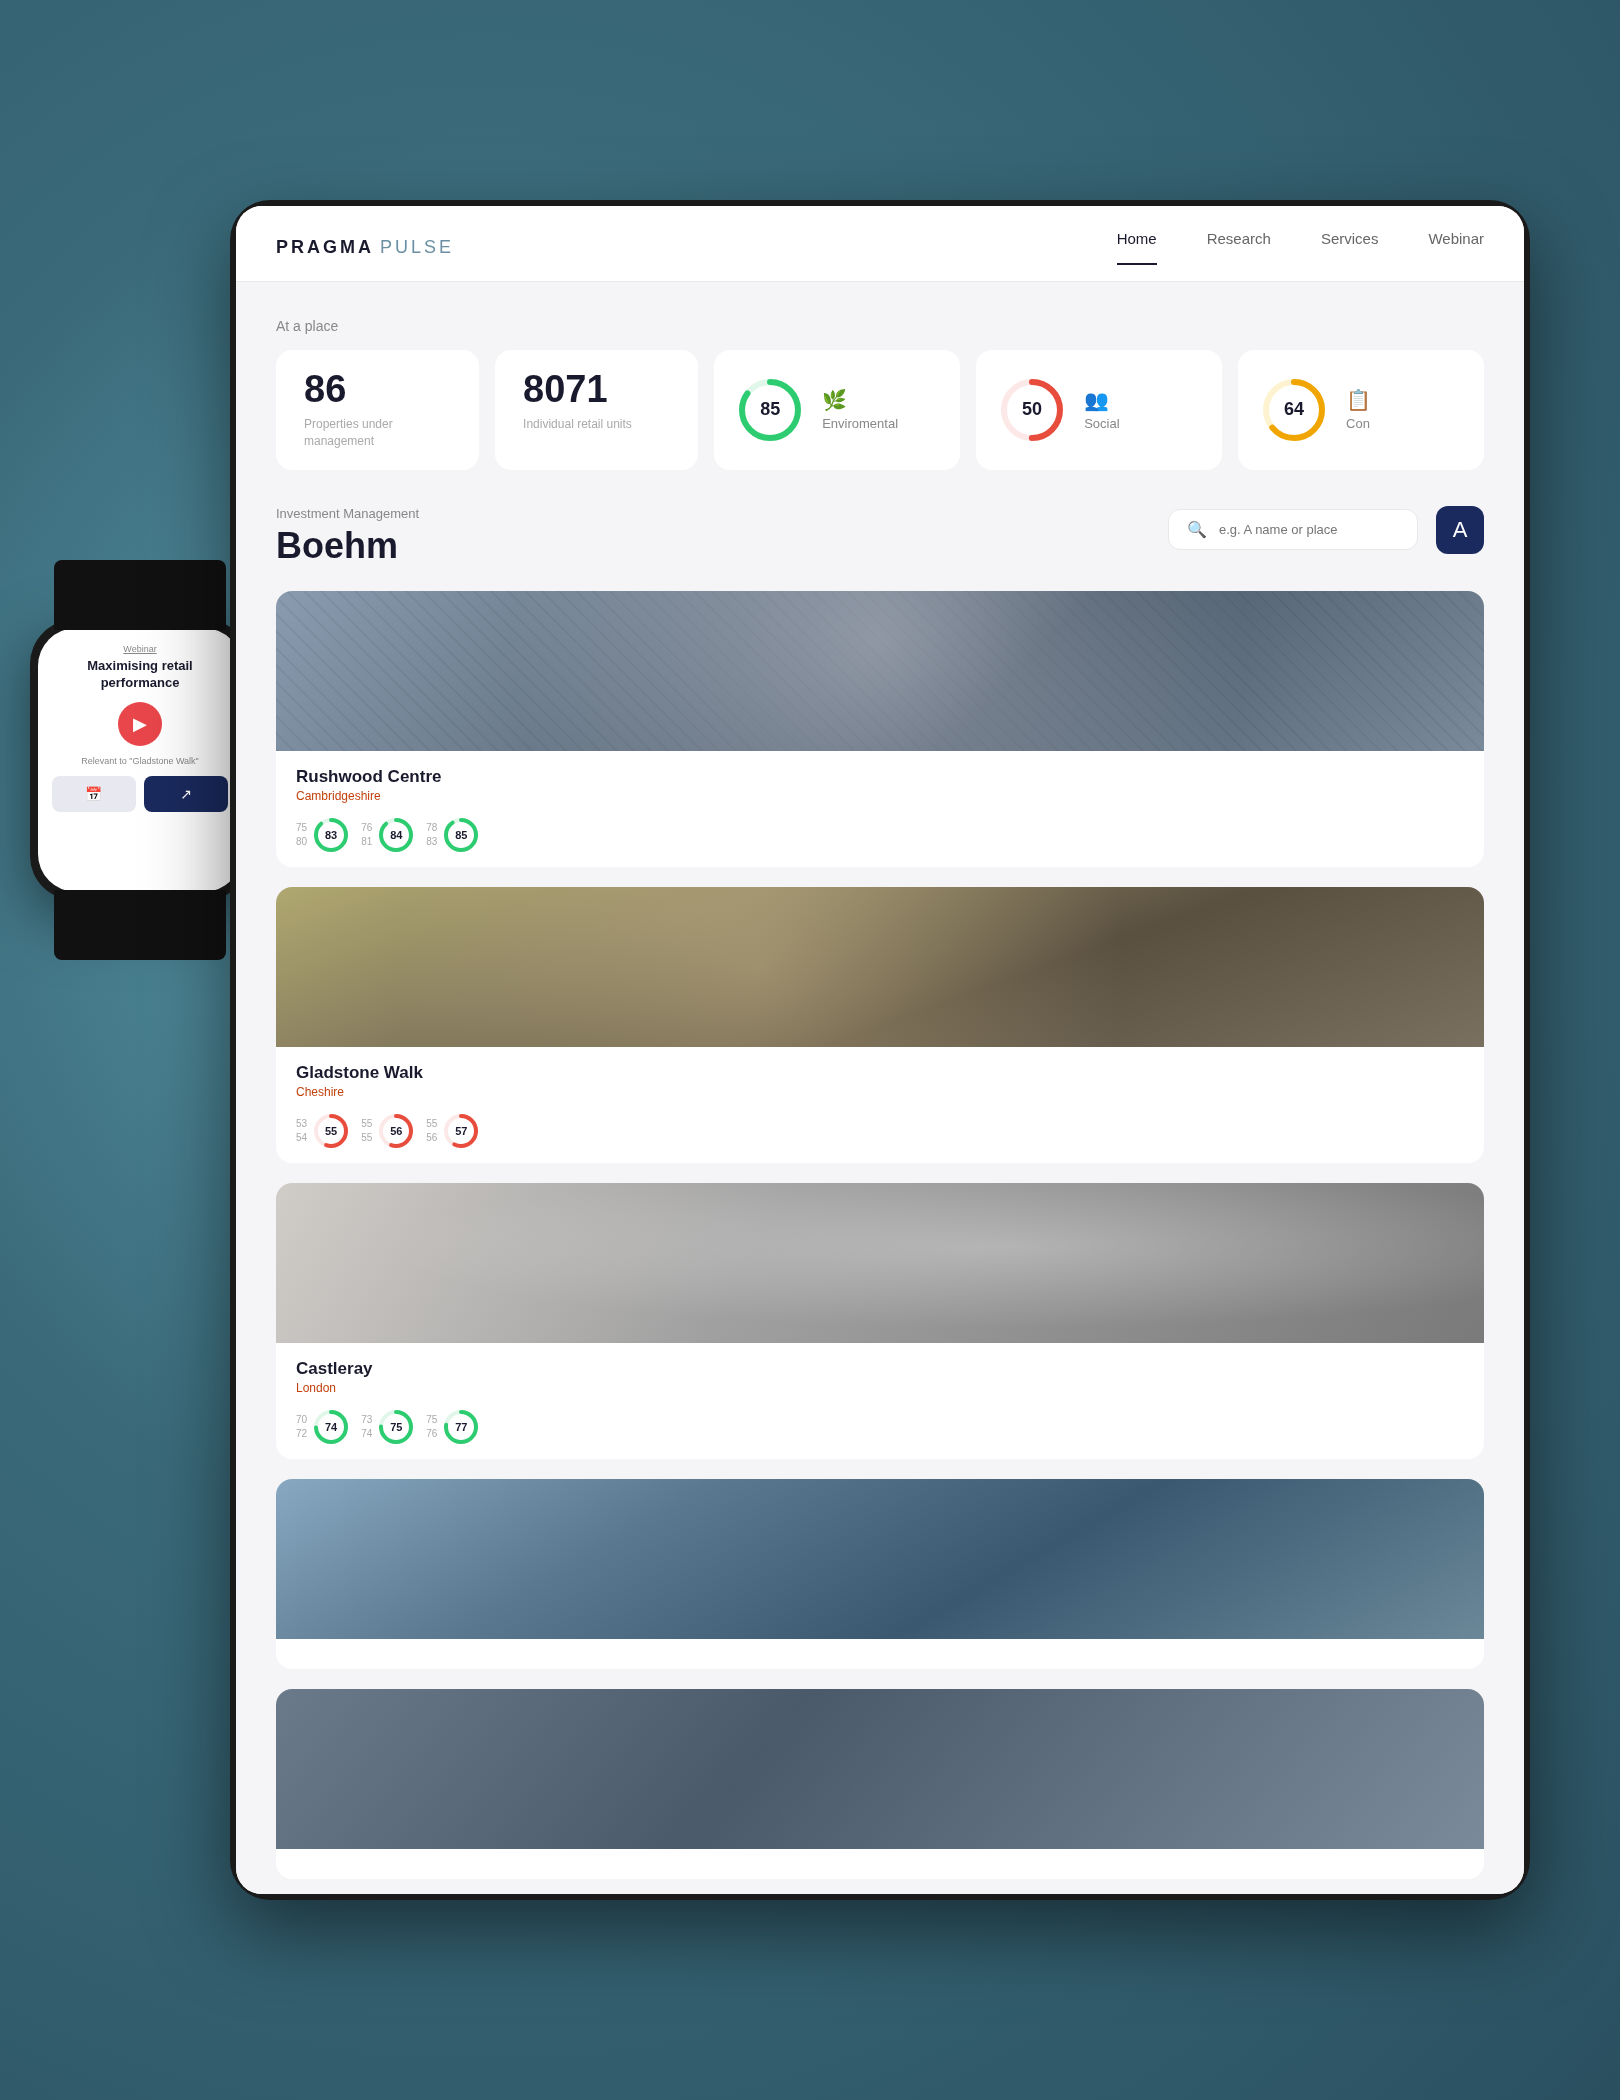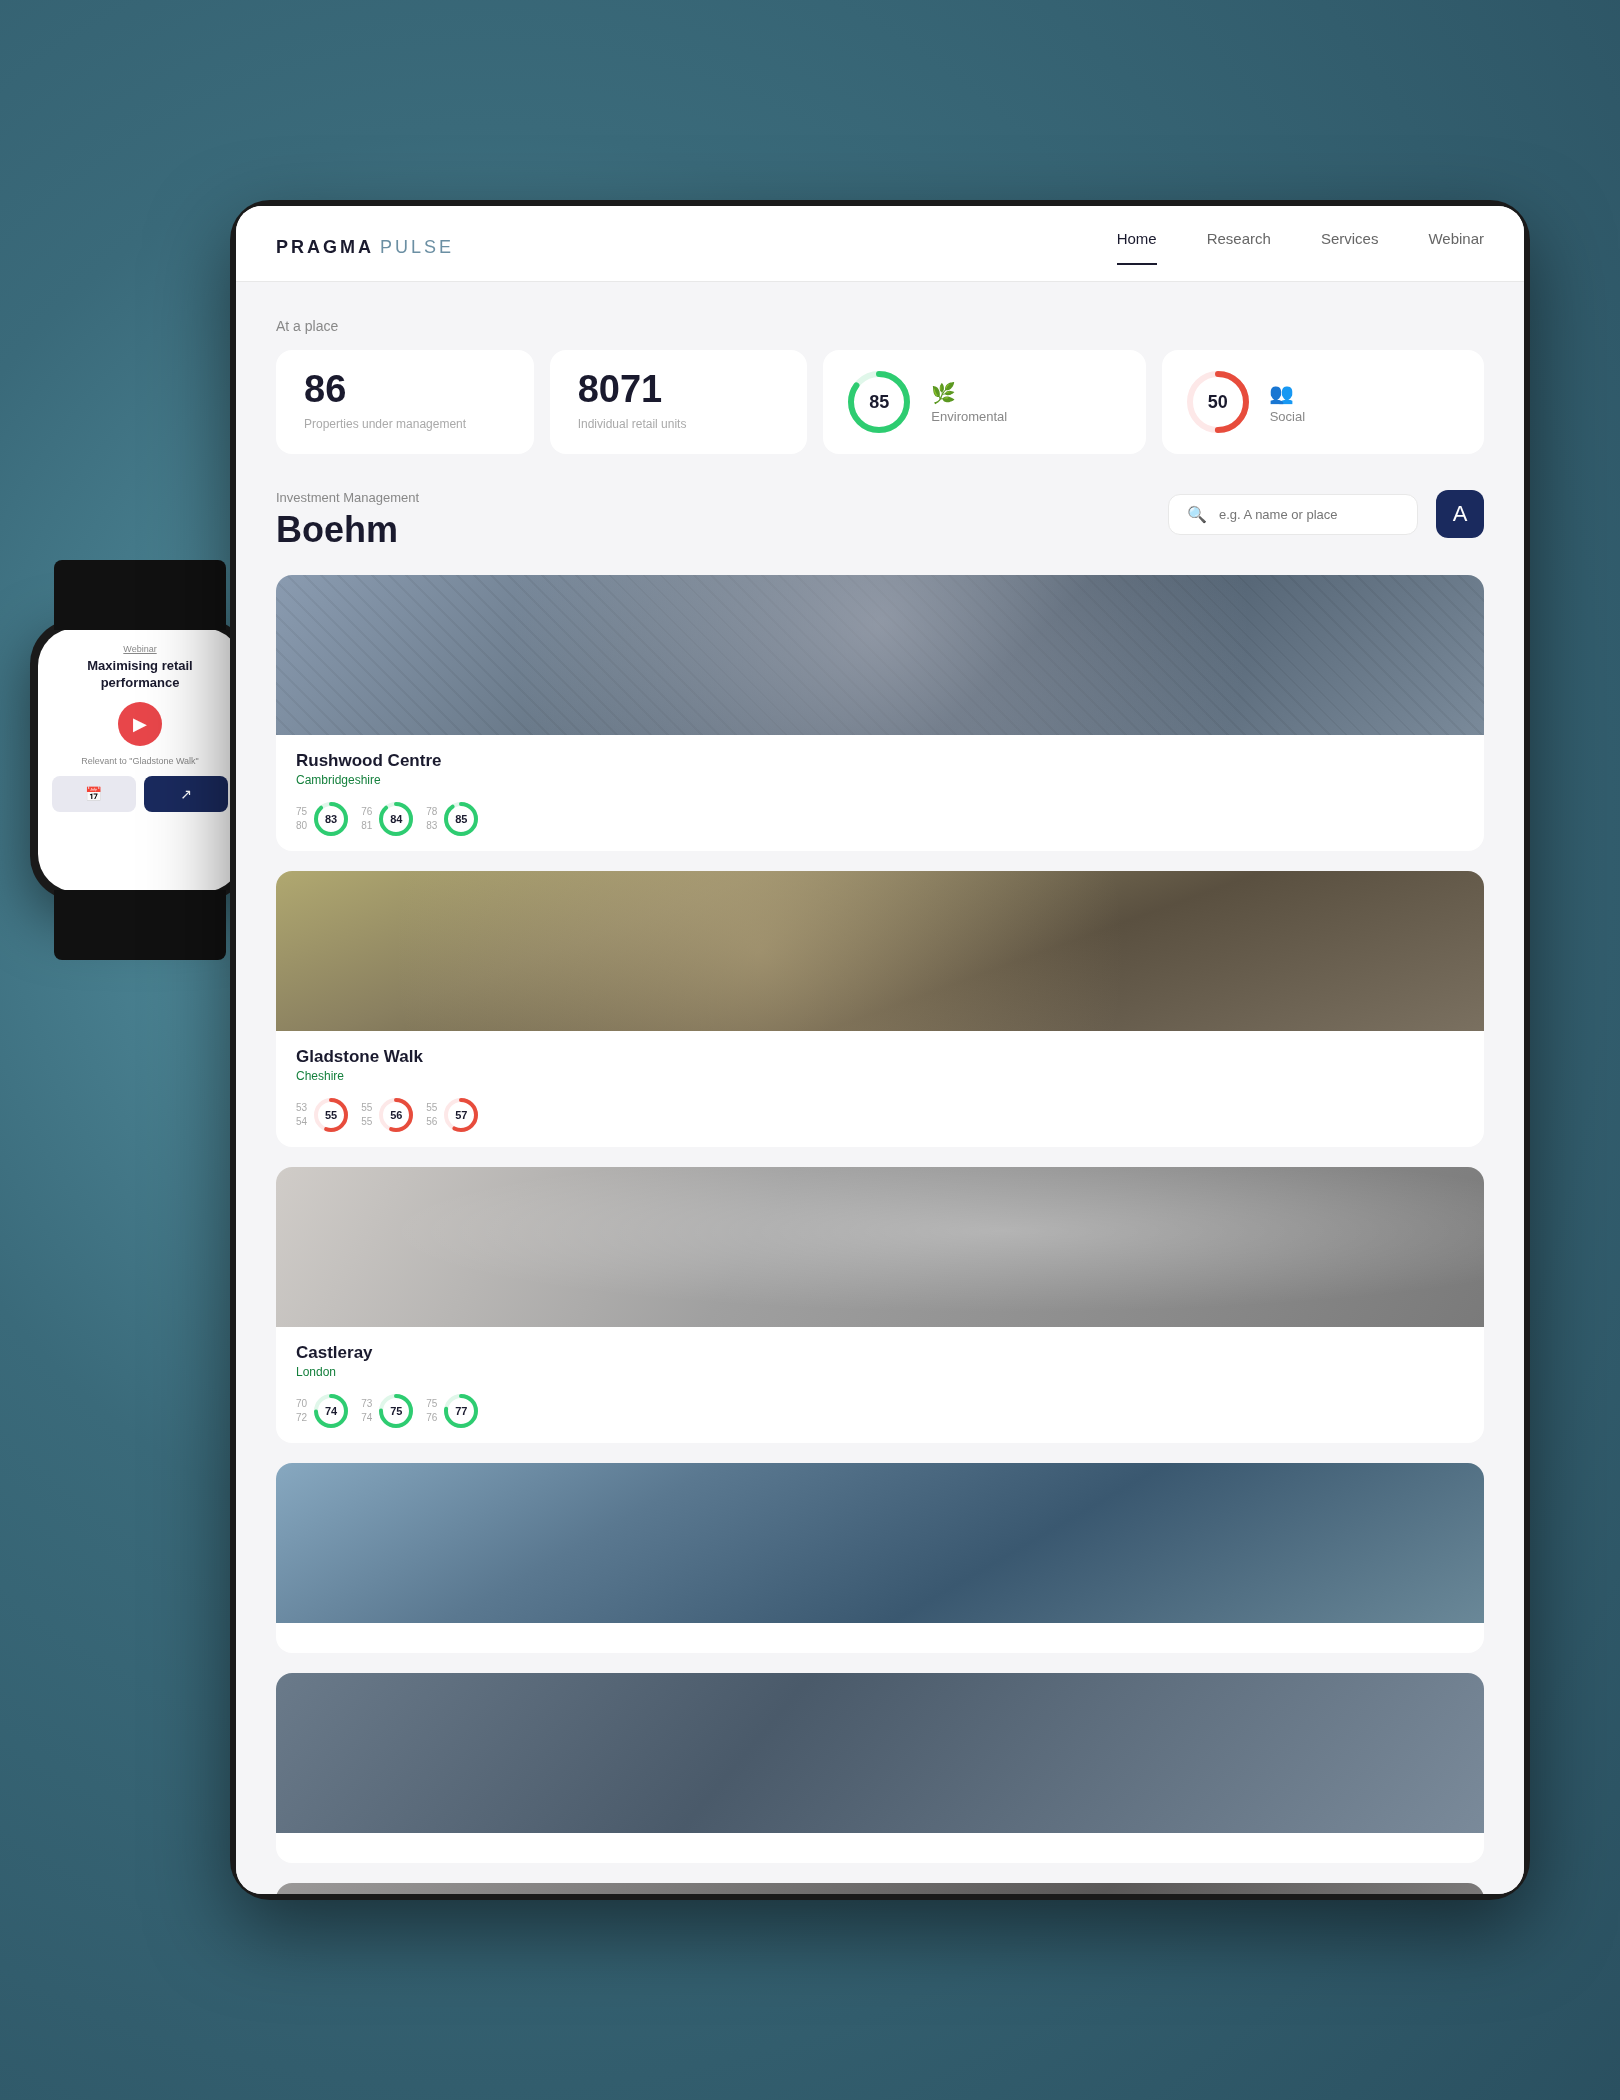--- a/index.html
+++ b/index.html
@@ -306,21 +306,21 @@
 
     .property-name {
       font-size: 17px;
       font-weight: 600;
       color: #1a1a2e;
       margin-bottom: 2px;
     }
 
     .property-location {
       font-size: 12px;
-      color: #15803d;
+      color: #c2410c;
       margin-bottom: 12px;
     }
 
     .scores-row {
       display: flex;
       gap: 10px;
       flex-wrap: wrap;
     }
 
     .score-pair {
@@ -546,20 +546,33 @@
               <circle cx="36" cy="36" r="28" fill="none" stroke="#e74c3c" stroke-width="6" stroke-dasharray="175.9" stroke-dashoffset="87.95" stroke-linecap="round"></circle>
             </svg>
             <div class="score-text">50</div>
           </div>
           <div>
             <div class="esg-icon">👥</div>
             <div class="esg-label">Social</div>
           </div>
         </div>
 
+        <div class="glance-esg">
+          <div class="circle-score">
+            <svg viewBox="0 0 72 72">
+              <circle cx="36" cy="36" r="28" fill="none" stroke="#fef3d0" stroke-width="6"></circle>
+              <circle cx="36" cy="36" r="28" fill="none" stroke="#f0a500" stroke-width="6" stroke-dasharray="175.9" stroke-dashoffset="63.3" stroke-linecap="round"></circle>
+            </svg>
+            <div class="score-text">64</div>
+          </div>
+          <div>
+            <div class="esg-icon">📋</div>
+            <div class="esg-label">Con</div>
+          </div>
+        </div>
       </div>
 
       <div class="investment-header">
         <div>
           <div class="investment-label">Investment Management</div>
           <div class="investment-title">Boehm</div>
         </div>
         <div style="display:flex;align-items:center;gap:10px;">
           <div class="search-bar">
             <span style="color:#aaa;font-size:16px;">🔍</span>

